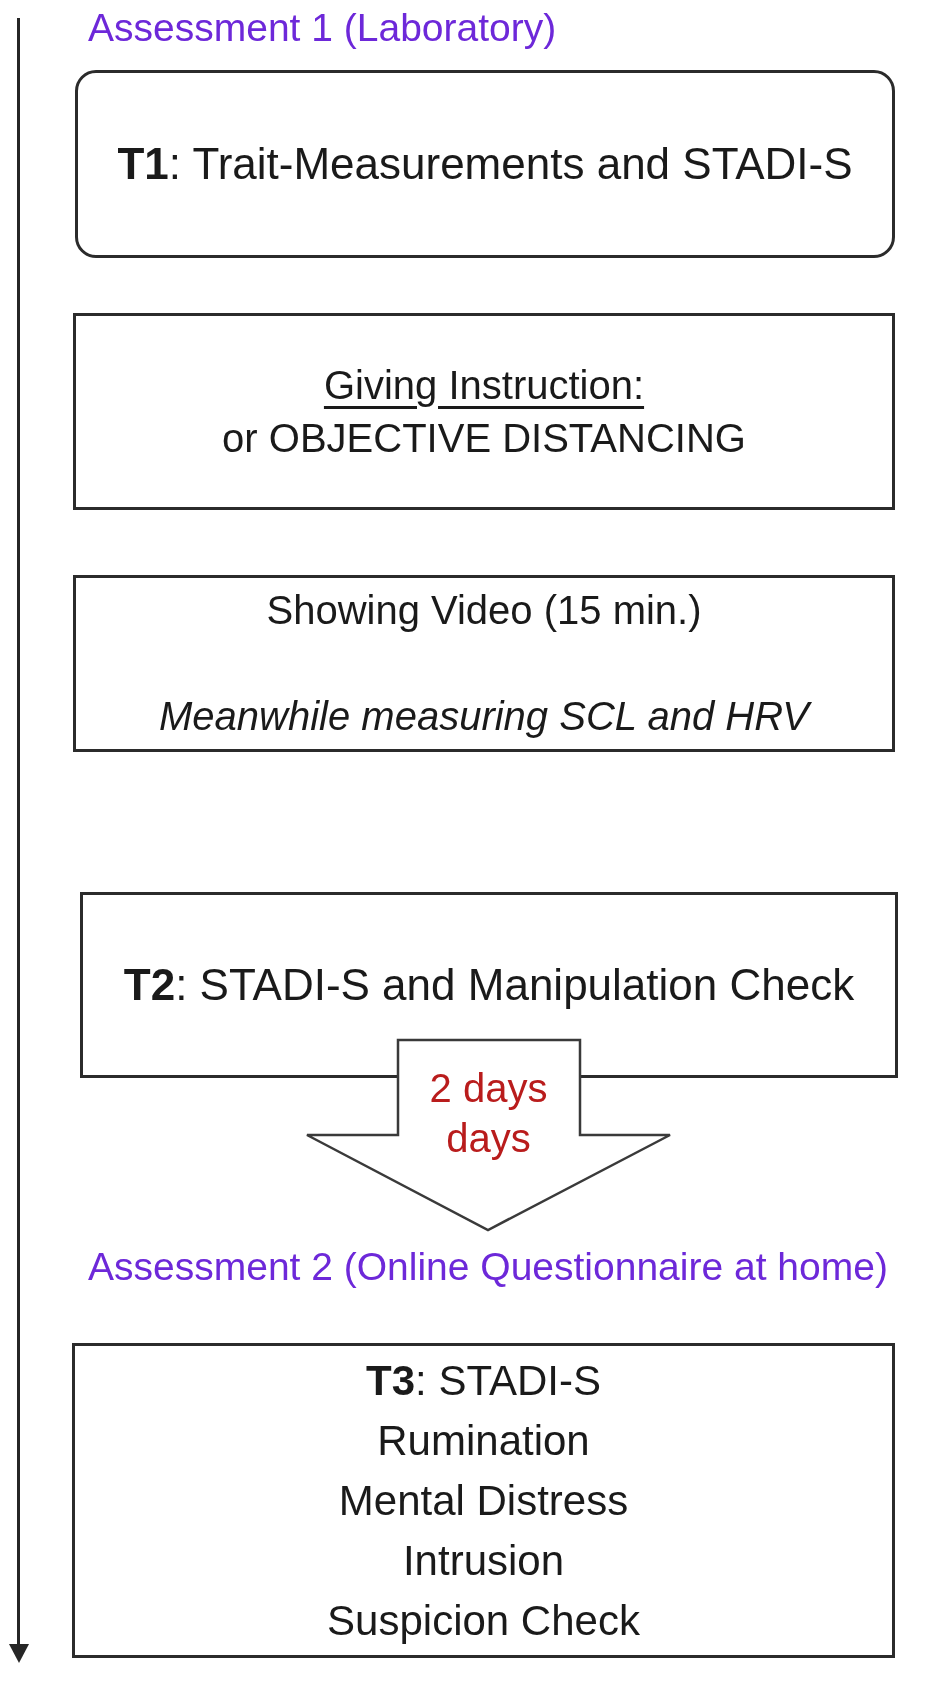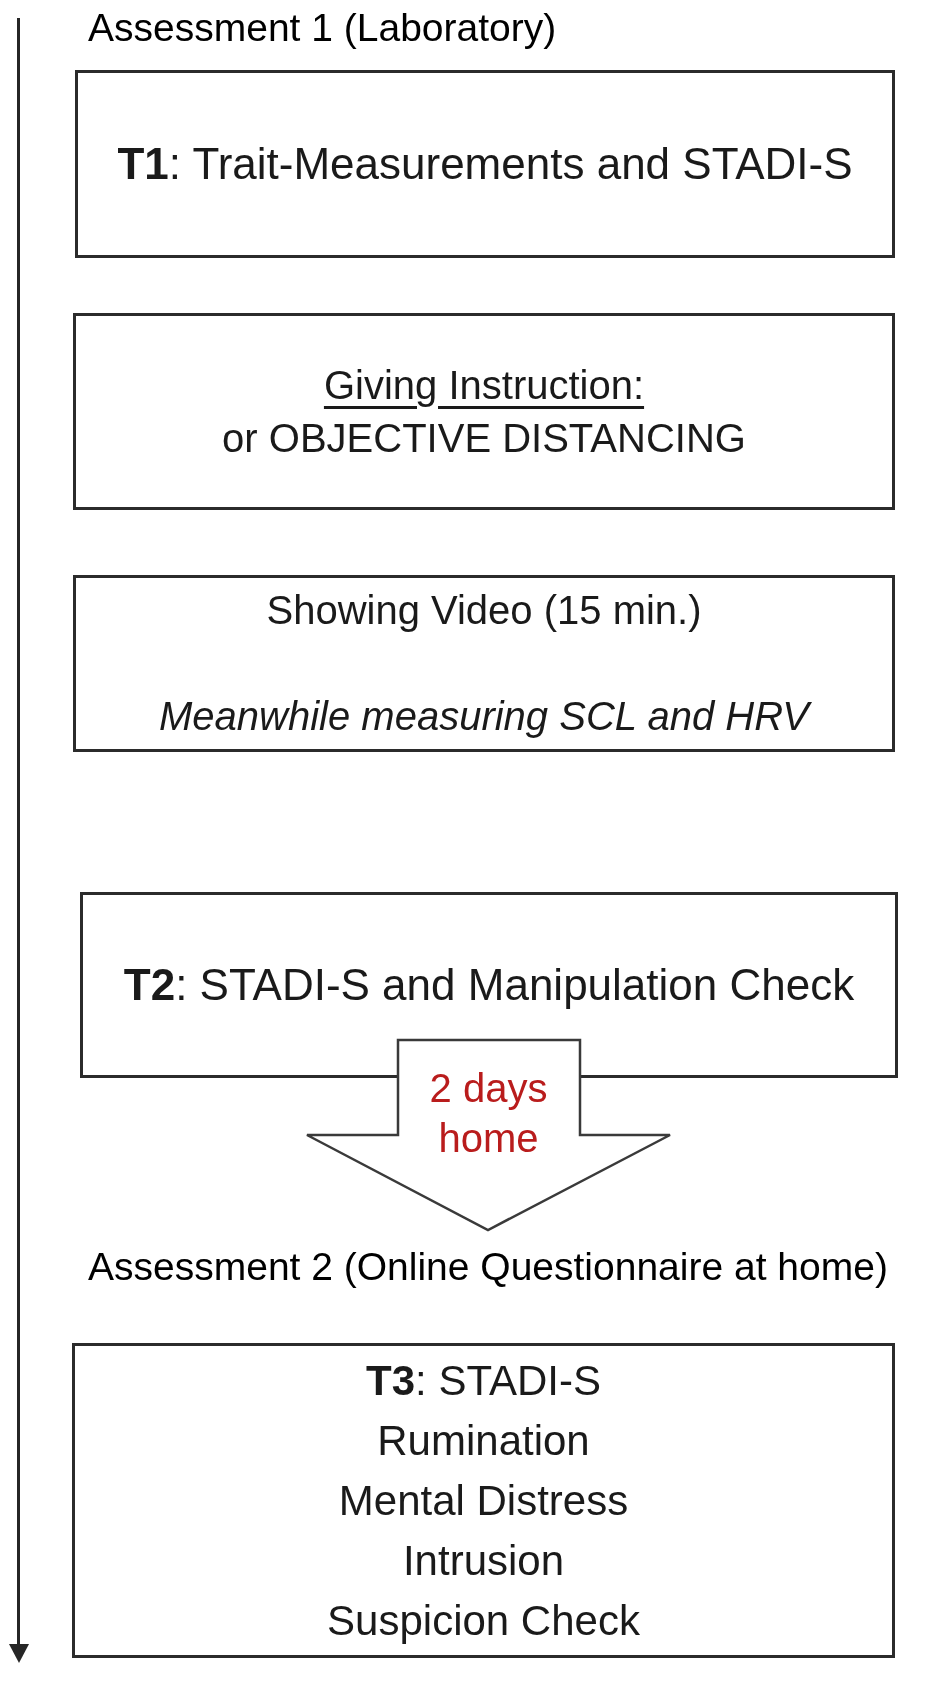--- a/index.html
+++ b/index.html
@@ -26,36 +26,36 @@
     border-left: 10px solid transparent;
     border-right: 10px solid transparent;
     border-top: 19px solid #262626;
   }
   .heading {
     position: absolute;
     left: 88px;
     font-size: 39px;
     line-height: 44px;
     white-space: nowrap;
-    color: #000000;
+    color: #6d28d9;
   }
   .h1 { top: 6px; }
   .h2 { top: 1245px; }
   .box {
     position: absolute;
     border: 3px solid #2b2b2b;
     background: #ffffff;
     display: flex;
     flex-direction: column;
     align-items: center;
     justify-content: center;
     text-align: center;
     box-sizing: border-box;
   }
-  .box-t1   { left: 75px; top: 70px;   width: 820px; height: 188px; font-size: 44px; }
+  .box-t1   { left: 75px; top: 70px;   width: 820px; height: 188px; font-size: 44px; border-radius: 21px; }
   .box-instruction { left: 73px; top: 313px; width: 822px; height: 197px; font-size: 40px; }
   .box-instruction .box-line { line-height: 53px; }
   .box-video { left: 73px; top: 575px; width: 822px; height: 177px; font-size: 40px; }
   .box-video .box-line { line-height: 53px; }
   .box-video .spacer { height: 53px; }
   .box-t2   { left: 80px; top: 846px;  width: 818px; height: 186px; font-size: 44px; margin-top: 46px; }
   .box-t3   { left: 72px; top: 1343px; width: 823px; height: 315px; font-size: 42px; }
   .box-t3 .box-line { line-height: 60px; }
   .box-line { white-space: nowrap; }
   .bold { font-weight: bold; }
@@ -108,21 +108,21 @@
   <div class="box box-t2">
     <div class="box-line"><span class="bold">T2</span><span>: STADI-S and Manipulation Check</span></div>
   </div>
 
   <svg class="transition-arrow-svg" viewBox="295 1030 385 210" xmlns="http://www.w3.org/2000/svg">
     <polygon points="398,1040 580,1040 580,1135 670,1135 488,1230 307,1135 398,1135" fill="#ffffff" stroke="#3a3a3a" stroke-width="2.5" stroke-linejoin="miter"></polygon>
   </svg>
 
   <div class="arrow-label">
     <div>2 days</div>
-    <div>home</div>
+    <div>days</div>
   </div>
 
   <div class="heading h2">Assessment 2 (Online Questionnaire at home)</div>
 
   <div class="box box-t3">
     <div class="box-line"><span class="bold">T3</span><span>: STADI-S</span></div>
     <div class="box-line">Rumination</div>
     <div class="box-line">Mental Distress</div>
     <div class="box-line">Intrusion</div>
     <div class="box-line">Suspicion Check</div>

